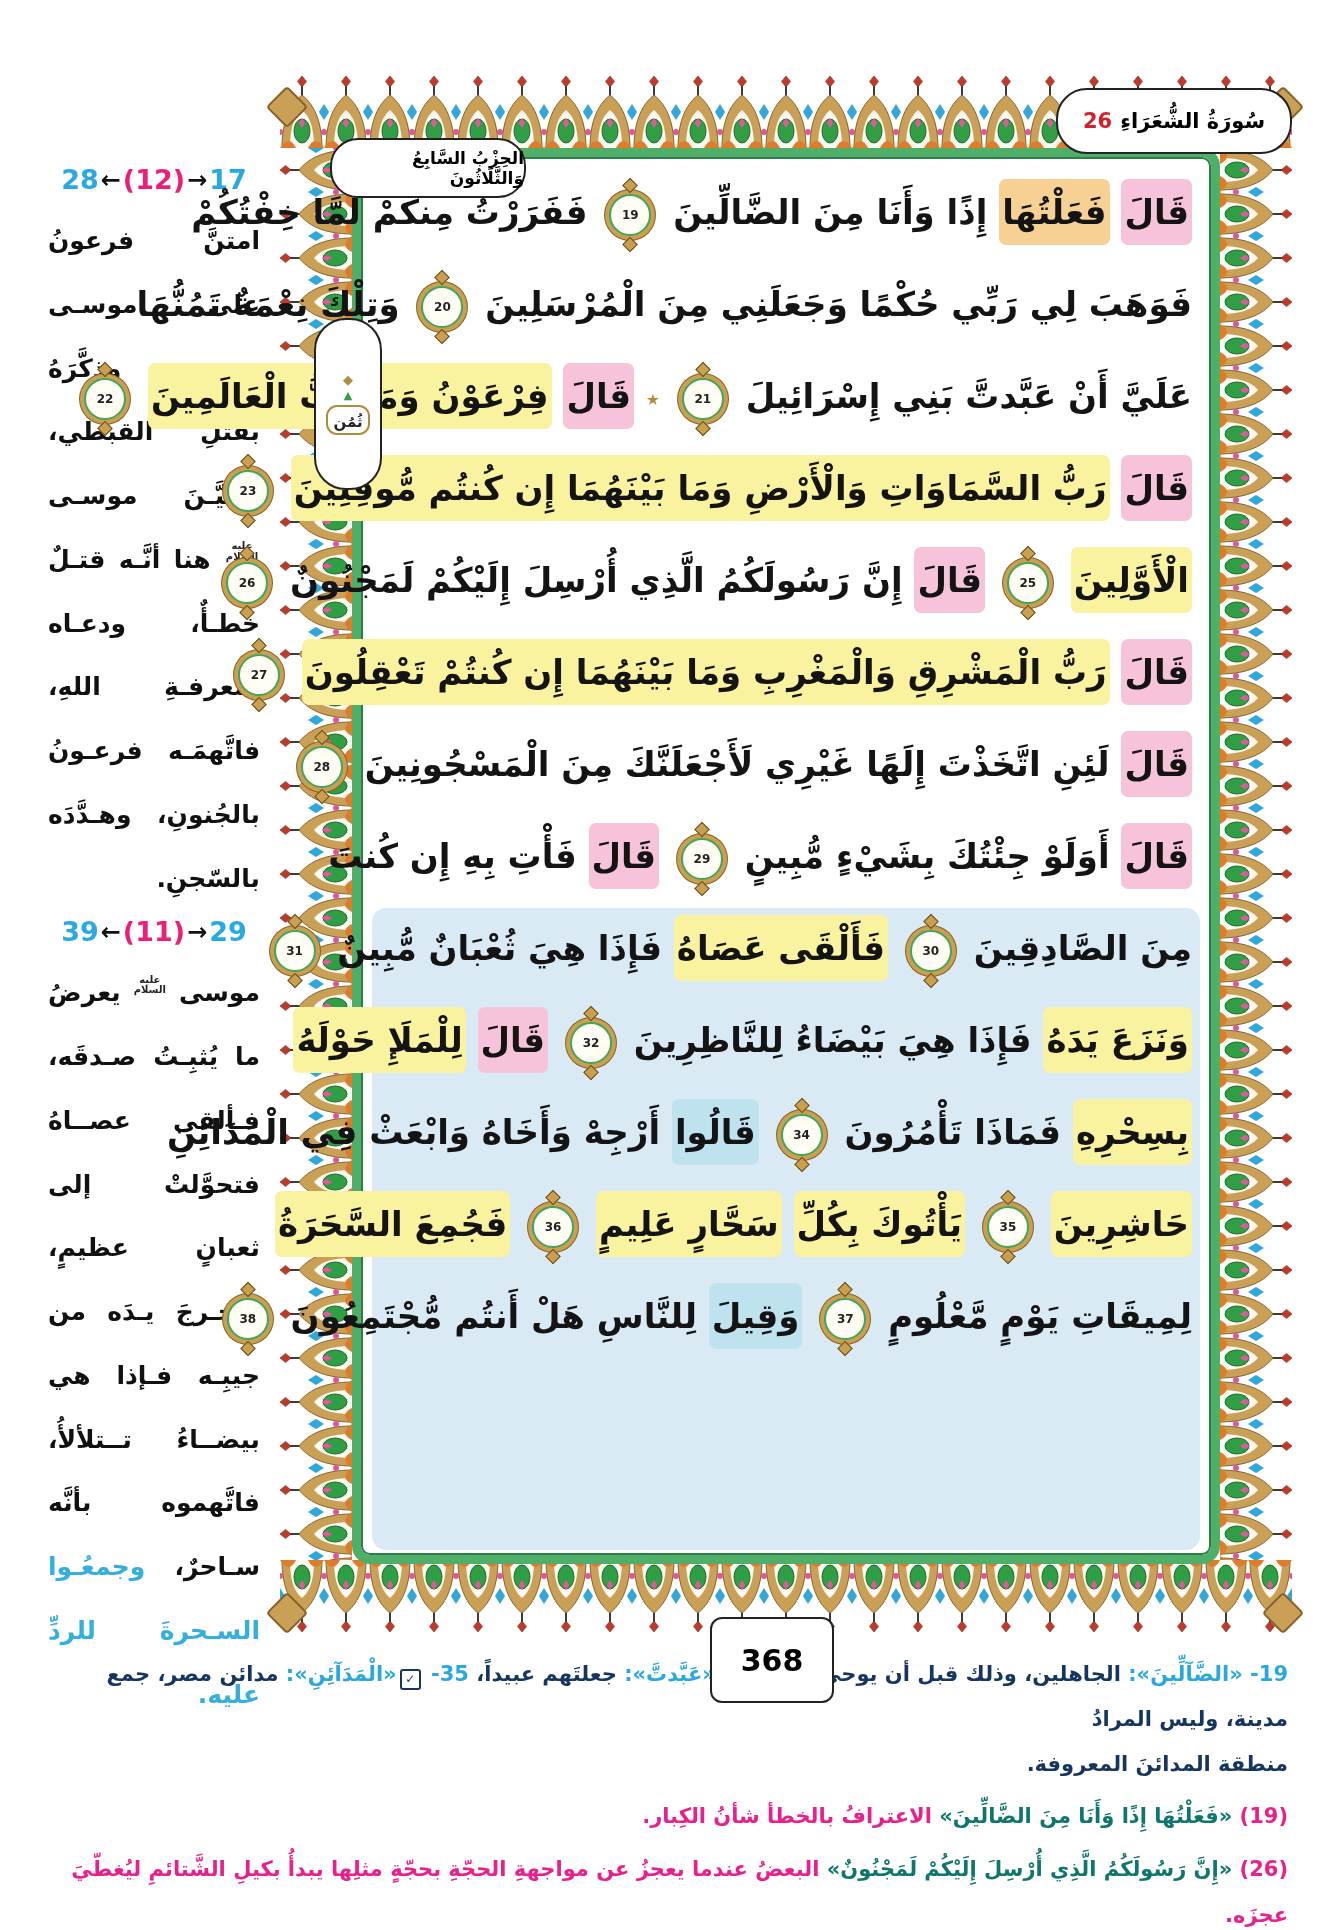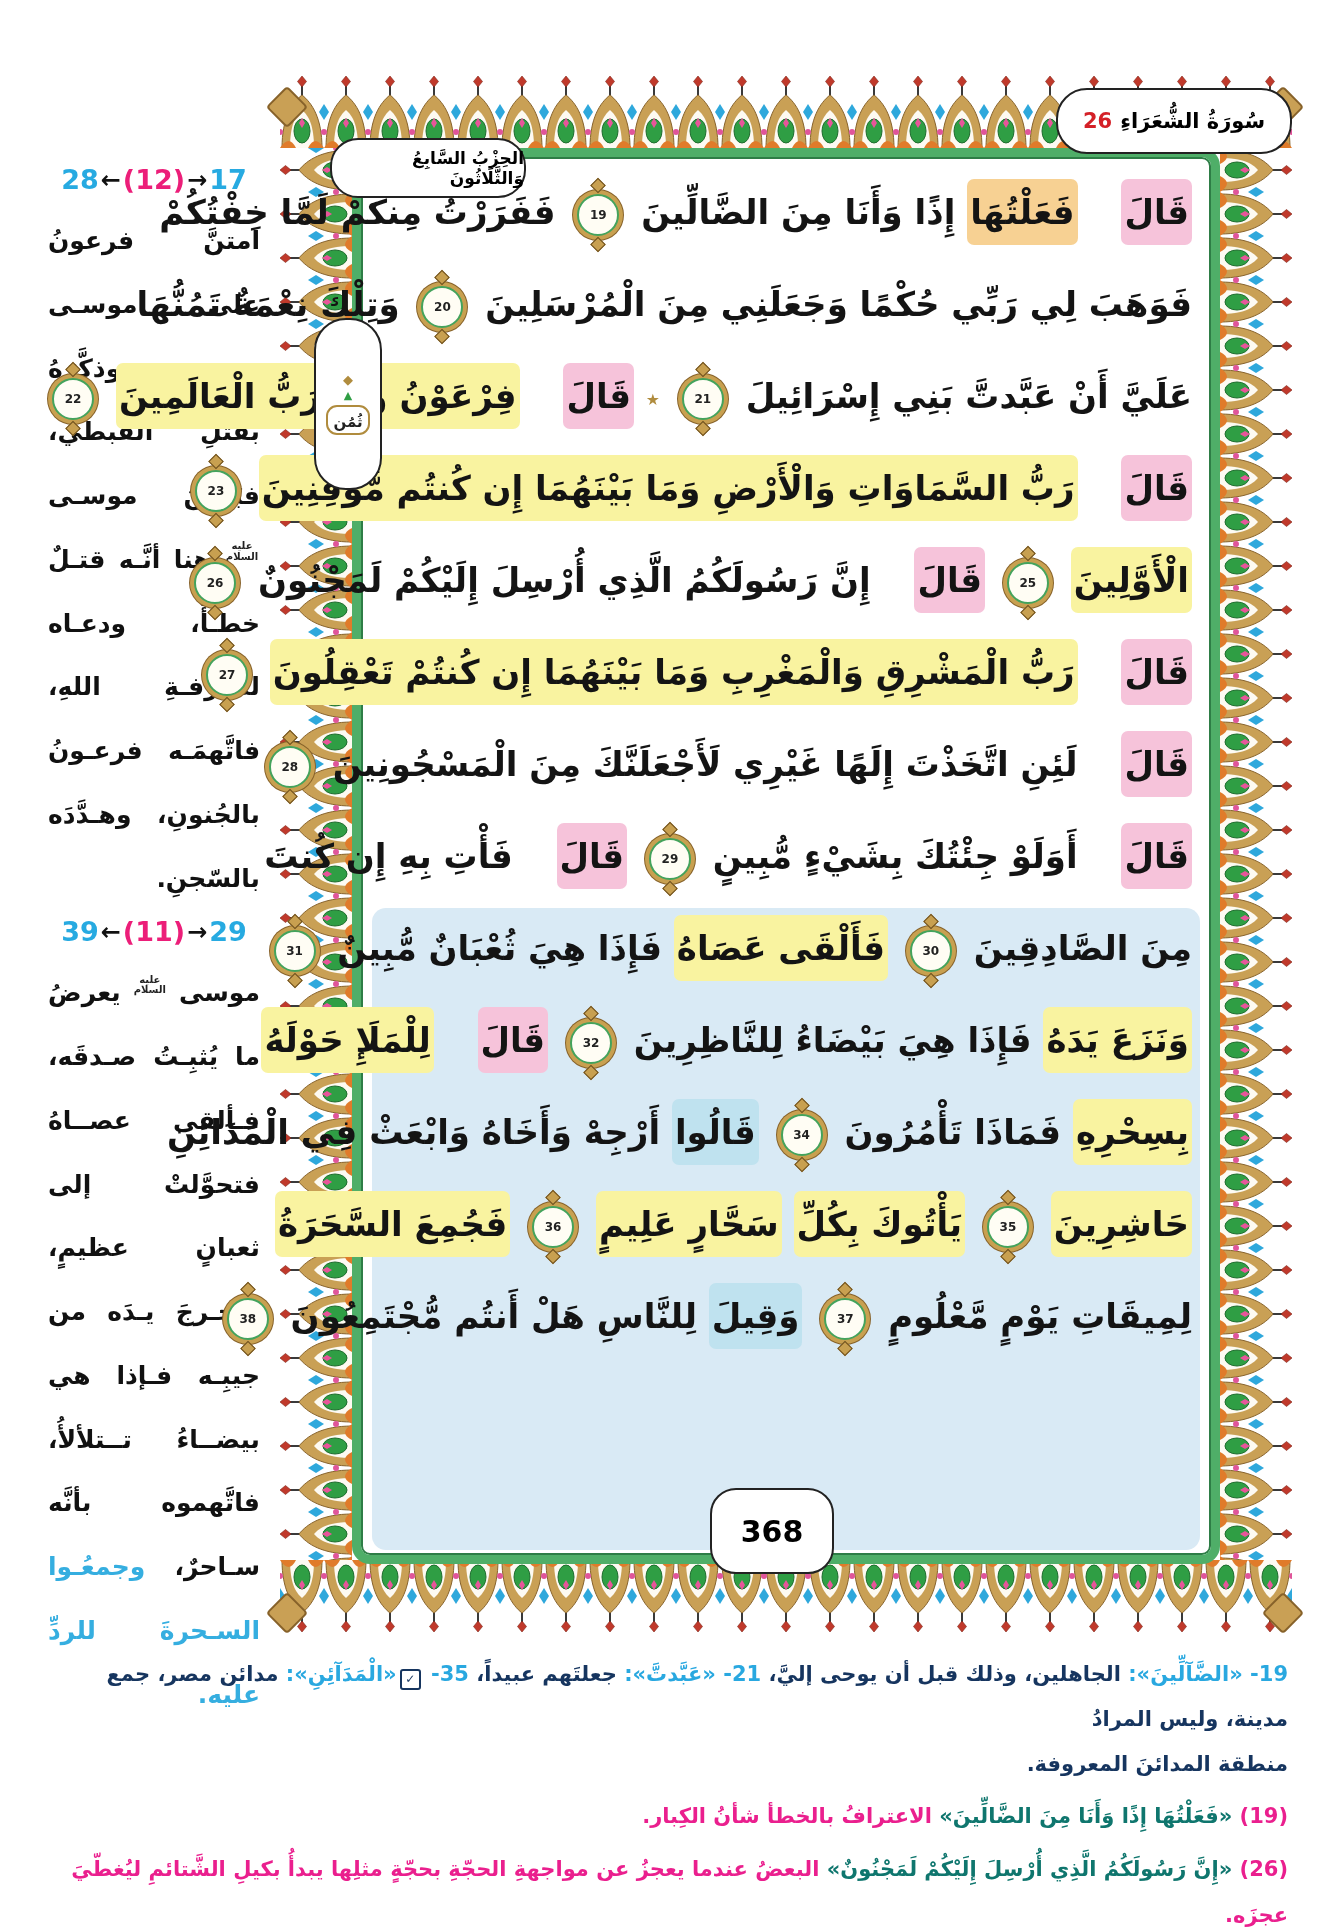--- a/index.html
+++ b/index.html
@@ -11,34 +11,34 @@
   
   .frame{position:absolute;left:352px;top:148px;width:850px;height:1398px;
     border:9px solid #4fae68;border-radius:18px;background:#fff;box-shadow:0 0 0 2px #2e7d46 inset;}
   .blue-panel{position:absolute;left:372px;top:908px;width:828px;height:642px;
     background:#d9eaf5;border-radius:14px;}
   
   .pill{position:absolute;background:#fff;border:2.5px solid #222;display:flex;
     align-items:center;justify-content:center;z-index:5;}
   .pill-hizb{left:330px;top:94px;width:192px;height:56px;border-radius:28px;font-size:17px;font-weight:700;margin-top:44px;}
   .pill-surah{left:1056px;top:88px;width:232px;height:62px;border-radius:31px;font-size:21px;font-weight:700;gap:8px;}
-  .pill-page{left:710px;top:1488px;width:120px;height:82px;border-radius:26px;font-size:30px;font-weight:700;z-index:6;}
+  .pill-page{left:710px;top:1617px;width:120px;height:82px;border-radius:12px;font-size:30px;font-weight:700;z-index:6;}
   .surah-num{color:#d42027;font-weight:700;}
   
   .thumn{left:314px;top:318px;width:64px;height:156px;border-radius:32px;z-index:5;
     flex-direction:column;gap:4px;padding:6px 0;}
   .thumn .orn{color:#b08c3e;font-size:13px;line-height:1;}
   .thumn .orn2{color:#2f9e44;font-size:11px;line-height:1;}
   .thumn .box{border:2px solid #b08c3e;border-radius:11px;padding:6px 5px 2px;font-size:15px;font-weight:700;color:#222;}
   
   .qwrap{position:absolute;left:380px;top:166px;width:812px;z-index:3;}
   .qline{height:92px;line-height:92px;text-align:justify;text-align-last:justify;
     font-size:34px;font-weight:700;color:#141414;direction:rtl;white-space:nowrap;}
   .hl{border-radius:7px;padding:13px 3px;}
-  .h-pink{background:#f6c3da;margin-left:32px;}
+  .h-pink{background:#f6c3da;}
   .h-yellow{background:#f9f3a0;}
   .h-orange{background:#f7d193;}
   .h-cyan{background:#bfe2ef;margin-top:32px;}
   .star{color:#b08c3e;font-size:26px;}
   .vm{position:relative;display:inline-flex;align-items:center;justify-content:center;
     width:38px;height:38px;margin:0 10px;background:#fffdf4;border:2.5px solid #44a35c;border-radius:50%;
     box-shadow:0 0 0 4px #c8a050,0 0 0 5px #87622a;font-size:12px;font-weight:700;color:#222;
     vertical-align:middle;line-height:normal;}
   .vm::before,.vm::after{content:"";position:absolute;left:50%;width:9px;height:9px;
     background:#c8a050;border:1px solid #6d4f1d;transform:translateX(-50%) rotate(45deg);}

